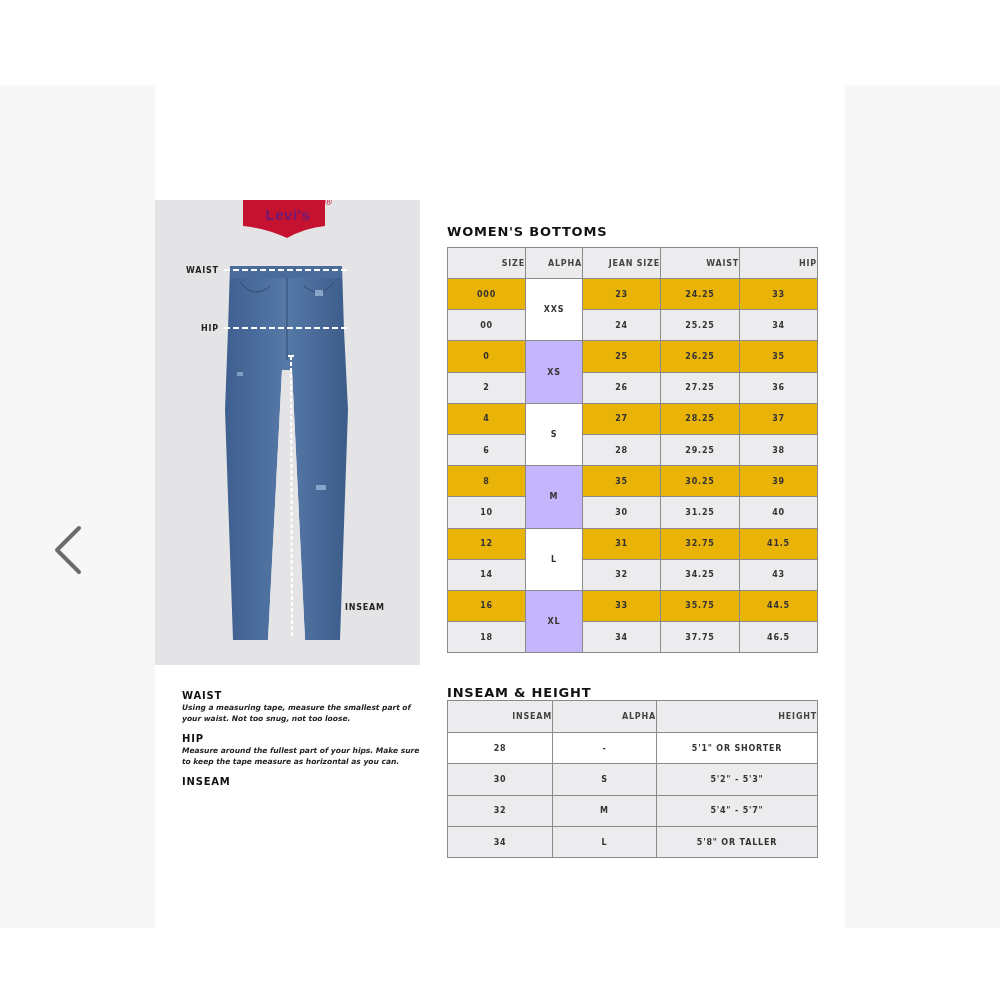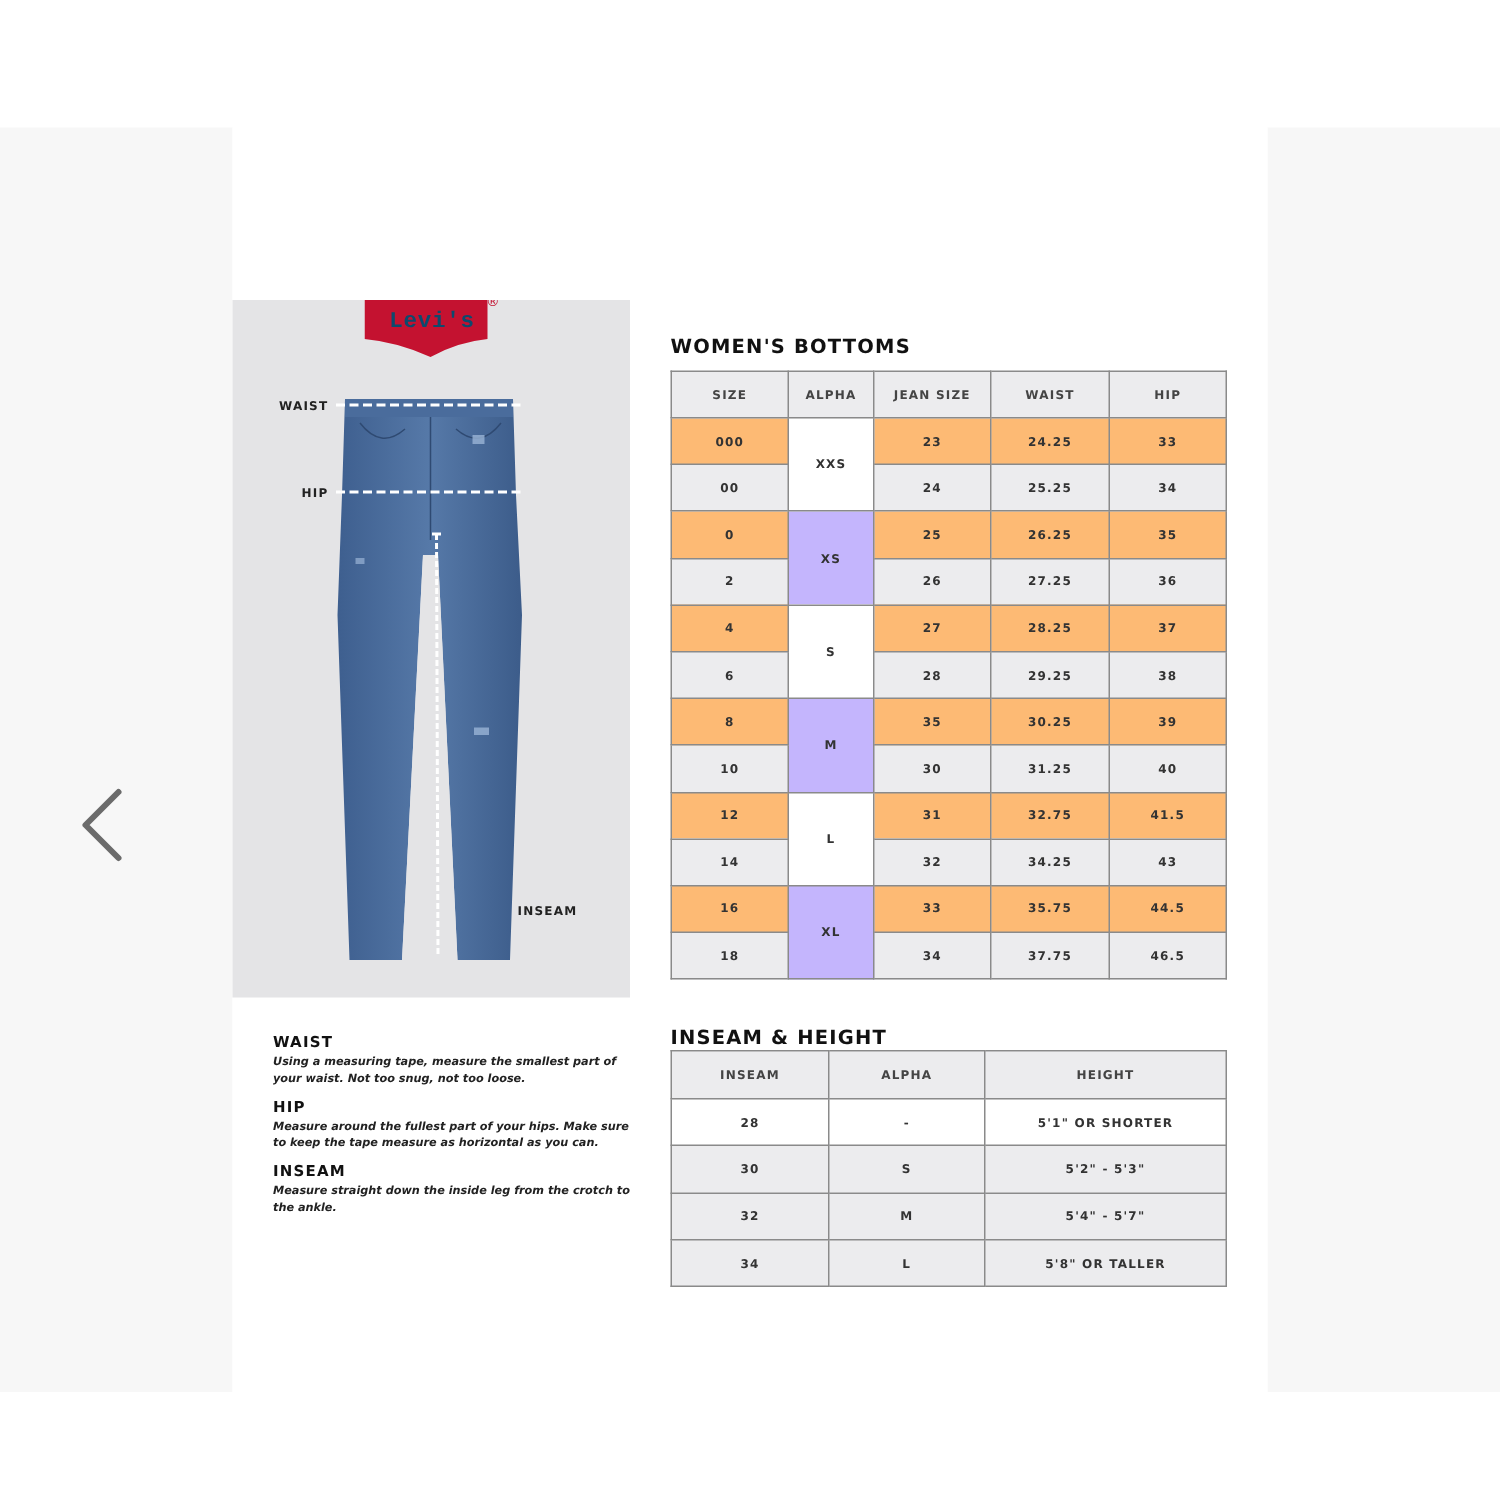--- a/index.html
+++ b/index.html
@@ -12,21 +12,21 @@
 
   .prev-arrow { position: absolute; left: 50px; top: 522px; width: 40px; height: 56px; cursor: pointer; }
   .prev-arrow svg { width: 40px; height: 56px; }
 
   .slide { position: absolute; left: 155px; top: 85px; width: 690px; height: 843px; background: #ffffff; }
 
   
   .jeans-panel { position: absolute; left: 0; top: 115px; width: 265px; height: 465px; background: #e4e4e6; overflow: hidden; }
   .logo { position: absolute; left: 88px; top: 0; width: 90px; height: 40px; }
   .logo svg { width: 90px; height: 40px; display: block; }
-  .logo-text { position: absolute; left: 0; top: 6px; width: 90px; text-align: center; color: #0c4a6e; font-weight: bold; font-size: 15px; letter-spacing: 0.5px; font-family: Liberation Mono, monospace; }
+  .logo-text { position: absolute; left: 0; top: 6px; width: 90px; text-align: center; color: #701a75; font-weight: bold; font-size: 15px; letter-spacing: 0.5px; font-family: Liberation Sans, sans-serif; }
   .logo-reg { position: absolute; right: 0; top: -3px; color: #c41230; font-size: 9px; }
 
   .jeans-label { position: absolute; font-size: 8px; font-weight: bold; letter-spacing: 0.8px; color: #222; }
   .lbl-waist { left: 31px; top: 66px; }
   .lbl-hip { left: 46px; top: 124px; }
   .lbl-inseam { left: 190px; top: 403px; }
 
   .jeans-svg { position: absolute; left: 65px; top: 60px; width: 135px; height: 390px; }
 
   
@@ -35,25 +35,25 @@
   .note-title { font-size: 10px; font-weight: bold; letter-spacing: 0.8px; color: #111; line-height: 12px; }
   .note-body { font-size: 7.5px; line-height: 11px; color: #222; font-weight: bold; font-style: italic; }
 
   
   .section-title { position: absolute; font-size: 13px; font-weight: bold; letter-spacing: 0.8px; color: #111; }
   .title-bottoms { left: 292px; top: 139px; }
   .title-inseam { left: 292px; top: 600px; }
 
   table { position: absolute; border-collapse: collapse; table-layout: fixed; }
   td, th { border: 1.5px solid #8a8a8a; text-align: center; vertical-align: middle; font-size: 8px; font-weight: bold; letter-spacing: 0.8px; color: #333; }
-  th { background: #ececee; color: #444; }
+  th { background: #ececee; color: #444; text-align: right; }
   .size-table { left: 292px; top: 162px; width: 370px; }
   .size-table th { height: 31px; }
   .size-table td { height: 31.2px; }
-  .size-table tr.odd td.v { background: #fdba74; }
+  .size-table tr.odd td.v { background: #eab308; }
   .size-table tr.even td.v { background: #ececee; margin-left: 48px; }
   .size-table td.alpha.white { background: #ffffff; }
   .size-table td.alpha.gray { background: #c4b5fd; }
 
   .inseam-table { left: 292px; top: 615px; width: 370px; }
   .inseam-table th { height: 32px; }
   .inseam-table td { height: 31.3px; }
   .inseam-table tr.odd td { background: #ffffff; }
   .inseam-table tr.even td { background: #ececee; }
 </style>
@@ -119,21 +119,20 @@
     <div class="note">
       <div class="note-title">WAIST</div>
       <div class="note-body">Using a measuring tape, measure the smallest part of your waist. Not too snug, not too loose.</div>
     </div>
     <div class="note">
       <div class="note-title">HIP</div>
       <div class="note-body">Measure around the fullest part of your hips. Make sure to keep the tape measure as horizontal as you can.</div>
     </div>
     <div class="note">
       <div class="note-title">INSEAM</div>
-      <div class="note-body">Measure straight down the inside leg from the crotch to the ankle.</div>
     </div>
   </div>
 
   <div class="section-title title-bottoms">WOMEN'S BOTTOMS</div>
 
   <table class="size-table">
     <colgroup>
       <col style="width:78px">
         <col style="width:57px">
         <col style="width:78px">

